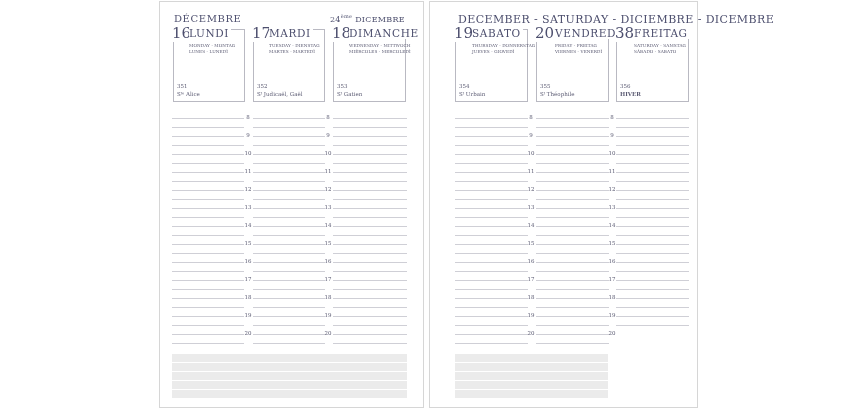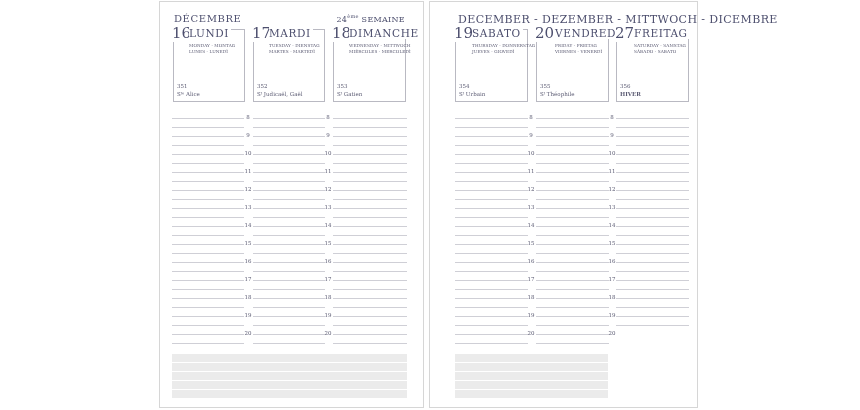--- a/index.html
+++ b/index.html
@@ -19,21 +19,21 @@
   .moon{position:absolute;top:16px;left:3px;font-size:6px;color:#5a5a72;}
   .hline{position:absolute;height:1px;background:#cfcfd6;}
   .hlabel{position:absolute;font-size:5.5px;color:#5a5a72;width:12px;text-align:center;}
   .note{position:absolute;height:8px;background:#ebebeb;}
 </style>
 </head>
 <body>
 
 <div class="page" id="page-left">
   <div class="hdr" style="left:14px;">DÉCEMBRE</div>
-  <div class="week" style="right:18px;"><span>24</span><sup>ème</sup> <span>SEMAINE</span></div>
+  <div class="week" style="right:18px;"><span>24</span><sup>ème</sup> <span>DICEMBRE</span></div>
 
   <div class="daybox" style="left:13px;top:27px;width:72px;height:73px;">
     <span class="daynum">16</span>
     <span class="dayname" style="left:15px;">LUNDI</span>
     <div class="dayname-sub" style="left:15px;">
         <div>MONDAY - MONTAG</div>
         <div>LUNES - LUNEDÌ</div>
       </div>
     <div class="dayfoot">
         <div>351</div>
@@ -177,21 +177,21 @@
   <div>
     <div class="note" style="left:12px;top:352px;width:235px;"></div>
     <div class="note" style="left:12px;top:361px;width:235px;"></div>
     <div class="note" style="left:12px;top:370px;width:235px;"></div>
     <div class="note" style="left:12px;top:379px;width:235px;"></div>
     <div class="note" style="left:12px;top:388px;width:235px;"></div>
   </div>
 </div>
 
 <div class="page" id="page-right">
-  <div class="hdr hdr-big" style="left:28px;">DECEMBER - DEZEMBER - MITTWOCH - DICEMBRE</div>
+  <div class="hdr hdr-big" style="left:28px;">DECEMBER - SATURDAY - DICIEMBRE - DICEMBRE</div>
 
   <div class="daybox" style="left:25px;top:27px;width:73px;height:73px;">
     <span class="daynum">19</span>
     <span class="dayname" style="left:16px;">SABATO</span>
     <div class="dayname-sub" style="left:16px;">
         <div>THURSDAY - DONNERSTAG</div>
         <div>JUEVES - GIOVEDÌ</div>
       </div>
     <div class="dayfoot">
         <div>354</div>
@@ -206,21 +206,21 @@
         <div>FRIDAY - FREITAG</div>
         <div>VIERNES - VENERDÌ</div>
       </div>
     <div class="dayfoot">
         <div>355</div>
         <div>Sᵗ Théophile</div>
       </div>
   </div>
 
   <div class="daybox" style="left:186px;top:27px;width:73px;height:73px;">
-    <span class="daynum">27</span>
+    <span class="daynum">38</span>
     <span class="dayname" style="left:17px;">FREITAG</span>
     <div class="dayname-sub" style="left:17px;">
         <div>SATURDAY - SAMSTAG</div>
         <div>SÁBADO - SABATO</div>
       </div>
     <div class="dayfoot">
         <div>356</div>
         <div style="font-weight:bold;">HIVER</div>
       </div>
   </div>

